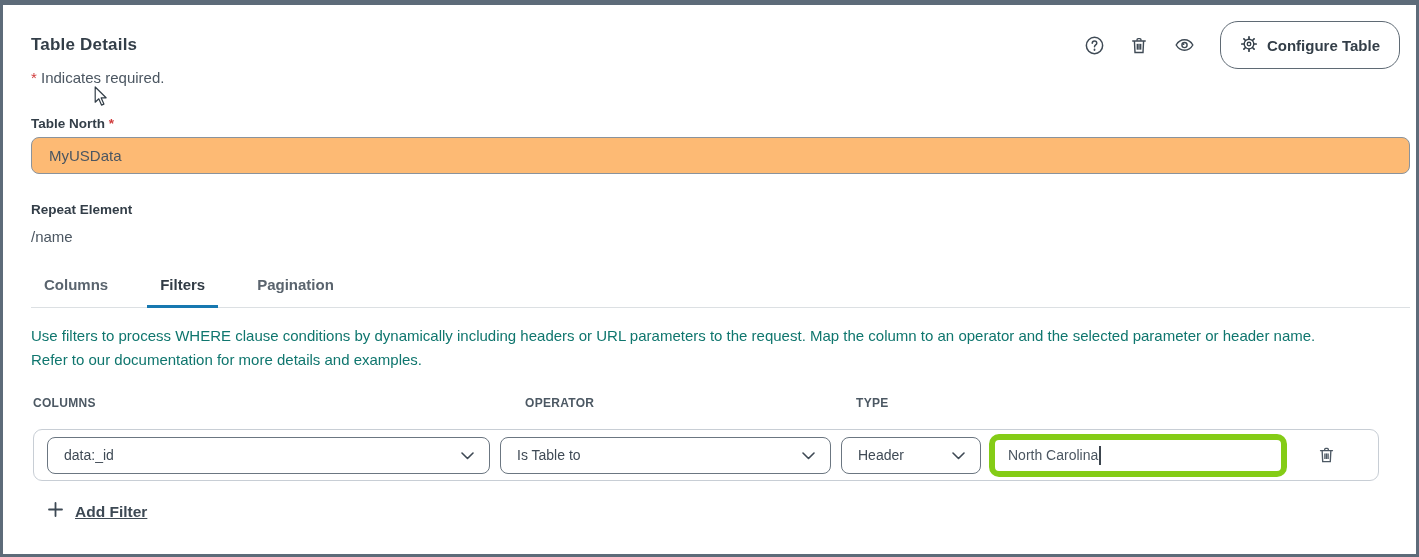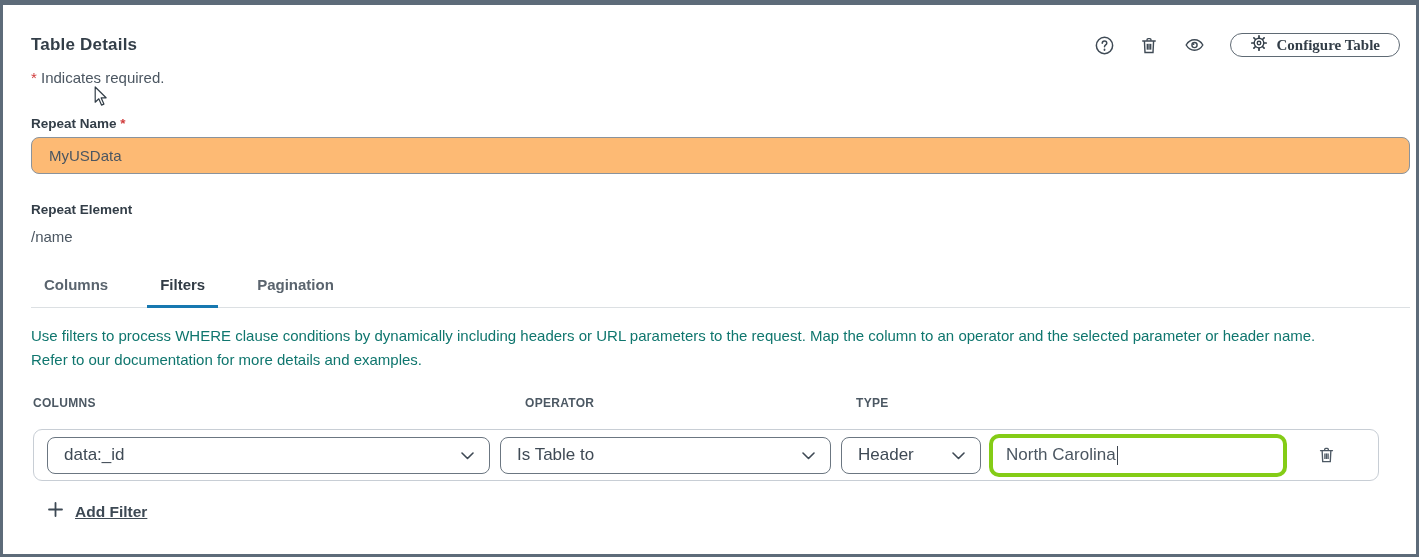--- a/index.html
+++ b/index.html
@@ -47,26 +47,26 @@
     cursor: pointer;
     display: flex;
     align-items: center;
     color: #3f4a55;
   }
   .icon-btn svg { display: block; }
   .configure-btn {
     display: flex;
     align-items: center;
     gap: 9px;
-    height: 24px;
+    height: 48px;
     padding: 0 19px;
     background: #fff;
     border: 1px solid #5f6a74;
     border-radius: 18px;
-    font-family: Liberation Serif, serif;
+    font-family: Liberation Sans, sans-serif;
     font-size: 15px;
     font-weight: 700;
     color: #333e48;
     cursor: pointer;
   }
 
   
   .required-note {
     margin-top: 6px;
     font-size: 15px;
@@ -173,39 +173,39 @@
   }
   .select-box {
     height: 37px;
     border: 1px solid #6b7681;
     border-radius: 8px;
     background: #fff;
     display: flex;
     align-items: center;
     justify-content: space-between;
     padding: 0 15px 0 16px;
-    font-size: 17px;
+    font-size: 14px;
     color: #3f4a55;
     cursor: pointer;
   }
   .select-box .chev { flex: none; margin-left: 10px; color: #3f4a55; }
   .sel-columns { width: 443px; margin-right: 10px; }
   .sel-operator { width: 331px; margin-right: 10px; }
   .sel-type { width: 140px; margin-right: 8px; }
 
   .value-input {
     width: 298px;
     height: 43px;
-    border: 4px solid #84cc16;
+    border: 6px solid #84cc16;
     border-radius: 10px;
     background: #fff;
     display: flex;
     align-items: center;
     padding: 0 13px;
-    font-size: 17px;
+    font-size: 14px;
     color: #4b5661;
     cursor: text;
   }
   .caret {
     display: inline-block;
     width: 1.5px;
     height: 19px;
     background: #3c454e;
     margin-left: 1px;
   }
@@ -290,21 +290,21 @@
           </span>
           <span>Configure Table</span>
         </button>
       </div>
     </div>
 
     
     <div class="required-note"><span class="red">*</span> <span>Indicates required.</span></div>
 
     
-    <div class="field-label"><span>Repeat Name</span> <span class="red">*</span></div>
+    <div class="field-label"><span>Table North</span> <span class="red">*</span></div>
     <input class="text-input" type="text" value="MyUSData" style="">
 
     
     <div class="field-label repeat">Repeat Element</div>
     <div class="static-value">/name</div>
 
     
     <div class="tabs">
       <button class="tab">Columns</button>
       <button class="tab active">Filters</button>

